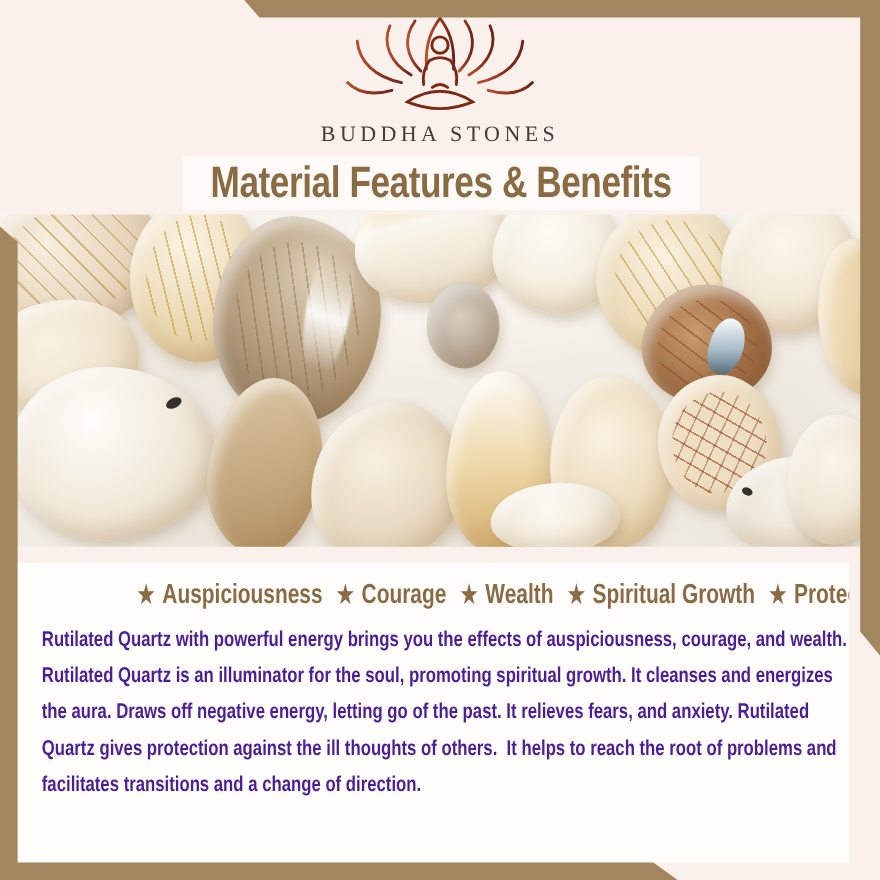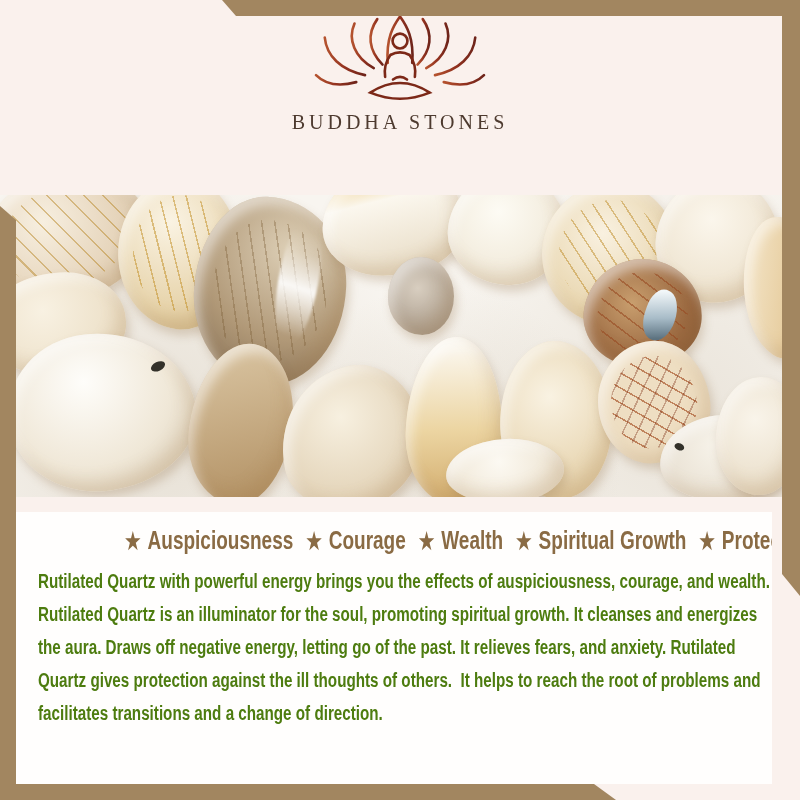--- a/index.html
+++ b/index.html
@@ -38,21 +38,21 @@
   .photo-label{position:absolute;left:16px;top:257px;width:236px;height:43px;z-index:8;
     background:#8d6e48;clip-path:polygon(0 0,100% 0,93.5% 100%,0 100%);}
   .photo-label span{display:inline-block;margin-left:18px;line-height:43px;font-size:27px;
     font-weight:bold;color:#ffffff;letter-spacing:.5px;transform:scaleX(.88);transform-origin:0 50%;white-space:nowrap;}
   
   .panel{position:absolute;left:16px;top:512px;width:756px;height:272px;background:#fffefd;z-index:6;overflow:hidden;}
   .benefits-row{display:flex;gap:17px;width:max-content;margin:14px auto 0;
     transform:scaleX(.76);white-space:nowrap;}
   .b-item{display:flex;align-items:baseline;gap:9px;font-size:25px;font-weight:bold;color:#8a6b44;}
   .b-item .star{font-size:23px;}
-  .desc{margin:10px 0 0 22px;color:#4d7c0f;}
+  .desc{margin:10px 0 0 22px;color:#4c1d95;}
   .desc-line{font-size:19.5px;font-weight:bold;letter-spacing:0;line-height:33px;
     white-space:pre;width:max-content;transform:scaleX(.78);transform-origin:0 50%;}
 </style>
 </head>
 <body>
 
 <div class="canvas">
 
   <svg class="frame" width="800" height="800" viewBox="0 0 800 800">
     <polygon points="222,0 800,0 800,16 236,16" fill="#a28660"></polygon>
@@ -82,20 +82,23 @@
     </g>
     <g fill="none" stroke="#7c2817" stroke-width="3" stroke-linecap="round">
       <circle cx="120" cy="33" r="8.5"></circle>
       <path d="M109 49 Q120 43 131 49 Q139 60 137 74 M109 49 Q101 60 103 74"></path>
       <path d="M112 77 Q120 71 128 77"></path>
       <path d="M86 92 Q120 70 154 92 Q120 106 86 92 Z"></path>
     </g>
   </svg>
   <div class="brand">BUDDHA STONES</div>
 
+  <div class="title-band">
+    <h1>Material Features &amp; Benefits</h1>
+  </div>
 
   <div class="photo">
     <div class="stone" style="left:-18px;top:-22px;width:168px;height:128px;transform:rotate(-10deg);border-radius:48% 52% 55% 45%/55% 48% 52% 45%;background:radial-gradient(circle at 38% 35%,#f7efe0,#e6d5bc 55%,#cfbb9c)">
         <i class="nd" style="--a:55deg;--c:rgba(180,130,30,.45)"></i>
       </div>
     <div class="stone" style="left:118px;top:-18px;width:122px;height:152px;transform:rotate(6deg);border-radius:50% 50% 45% 55%/48% 55% 45% 52%;background:radial-gradient(circle at 40% 30%,#faf3e3,#e6d2a8 70%,#d4bc8c)">
         <i class="nd" style="--a:70deg;--c:rgba(192,140,32,.5)"></i>
       </div>
     <div class="stone" style="left:194px;top:2px;width:152px;height:188px;transform:rotate(2deg);border-radius:46% 54% 50% 50%/52% 46% 54% 48%;background:radial-gradient(circle at 62% 28%,#ddcfb6,#b09877 55%,#826c52 95%)">
         <i class="nd" style="--a:80deg;--c:rgba(120,90,50,.35)"></i>

